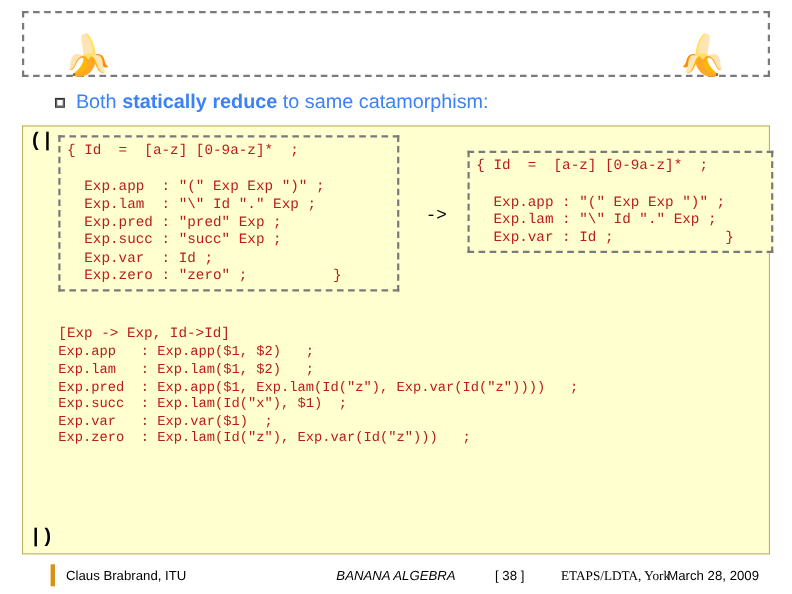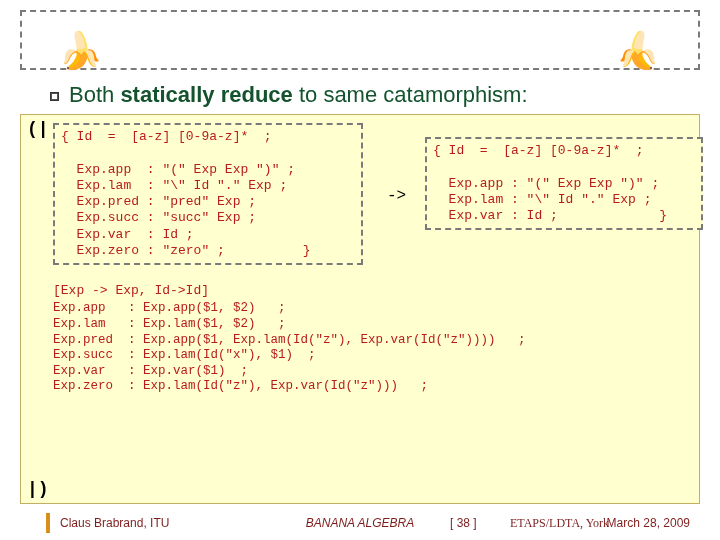--- a/index.html
+++ b/index.html
@@ -4,36 +4,36 @@
 <style>
   * { margin:0; padding:0; box-sizing:border-box; }
   body { width:720px; height:540px; background:#fff; font-family:Arial,Helvetica,sans-serif; position:relative; overflow:hidden; }
   .slide { width:720px; height:540px; position:relative; padding:0; }
   .title-frame { position:absolute; top:10px; left:20px; right:20px; height:60px; border:2px dashed #7a7a7a; display:flex; align-items:center; justify-content:center; }
   .title-text { color:#d9901a; font-size:32px; font-weight:bold; font-family:"Arial Black","Comic Sans MS",Arial,sans-serif; letter-spacing:1px; }
   .banana { position:absolute; top:18px; font-size:36px; }
   .banana.left { left:36px; }
   .banana.right { right:36px; transform:scaleX(-1); }
   .content { position:absolute; top:82px; left:20px; right:20px; bottom:36px; }
-  .bullet-line { font-size:22px; color:#14532d; margin-left:30px; margin-top:0px; }
+  .bullet-line { font-size:18px; color:#3b82f6; margin-left:30px; margin-top:0px; }
   .bullet-line .sq { display:inline-block; width:9px; height:9px; border:1px solid #333; margin-right:10px; vertical-align:middle; background: #fff; box-shadow: inset 0 0 0 1px #555;}
   .mono { font-family:"Courier New",monospace; font-size:13px; line-height:1.25; color:#b91c1c; white-space:pre; }
   .mono.sm { font-size:12.5px; }
   .yellow-outer { background:#ffffcf; border:1px solid #c0b060; position:absolute; top:32px; left:0; right:0; bottom:0; padding:6px 8px 6px 8px; }
   .sym { position:absolute; left:6px; font-family:"Courier New",monospace; font-size:18px; font-weight:bold; color:#000;}
   .sym.top { top:4px; }
   .sym.bot { bottom:4px; }
   .grammar-row { position:relative; height:160px; }
   .panel { background:#ffffcf; border:2px dashed #7a7a7a; padding:4px 6px; position:absolute; }
   .panel.g1 { left:24px; top:2px; width:310px; }
   .panel.g2 { left:396px; top:16px; width:278px; }
   .arrow { position:absolute; left:358px; top:66px; font-family:"Courier New",monospace; font-size:16px; color:#000; }
-  .mid-line { margin-left:24px; margin-top:2px; }
+  .mid-line { margin-left:24px; margin-top:14px; }
   .rules { margin-left:24px; margin-top:2px; }
-  .footer { position:absolute; left:20px; right:20px; bottom:6px; height:22px; display:flex; align-items:center; font-size:12px; color:#7f1d1d; }
+  .footer { position:absolute; left:20px; right:20px; bottom:6px; height:22px; display:flex; align-items:center; font-size:12px; color:#000000; }
   .foot-bar { position:absolute; left:26px; width:4px; height:20px; background:#d9901a; }
   .foot-author { margin-left:40px; }
   .foot-center { position:absolute; left:0; right:0; text-align:center; font-style:italic; }
   .foot-page { position:absolute; left:430px; }
   .foot-venue { position:absolute; left:490px;font-family:Liberation Serif, serif; }
   .foot-date { position:absolute; right:10px; }
 </style>
 </head>
 <body>
 

